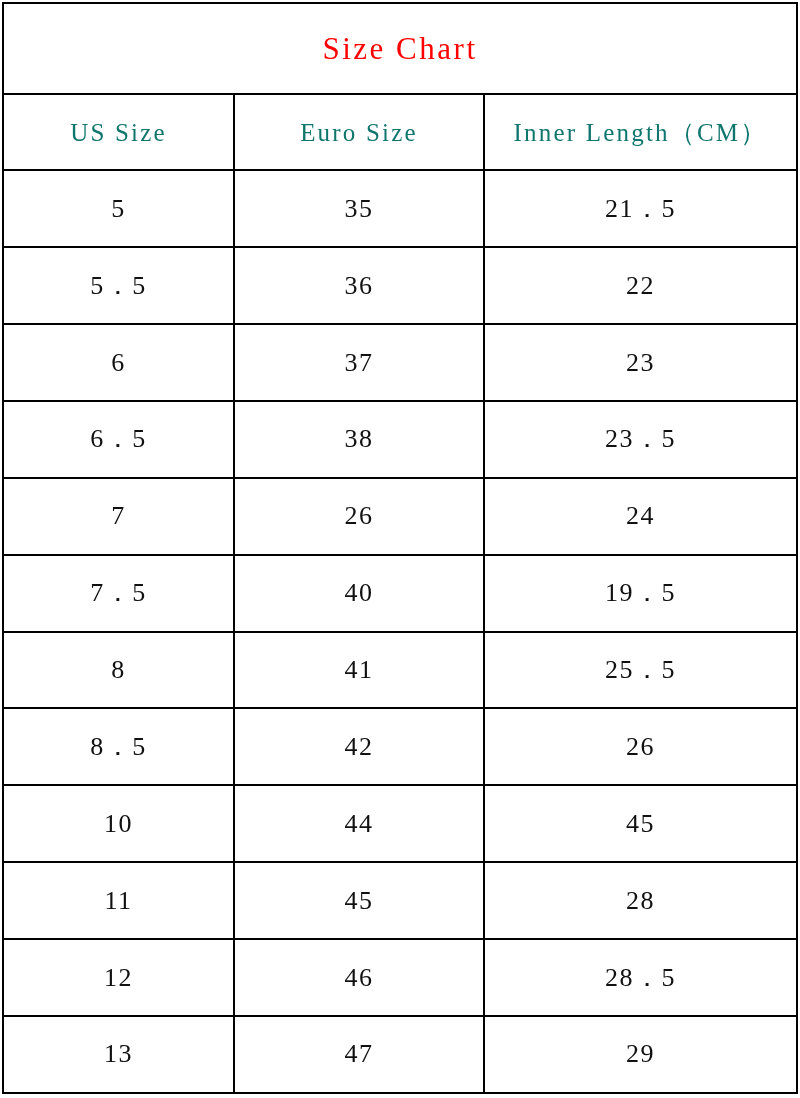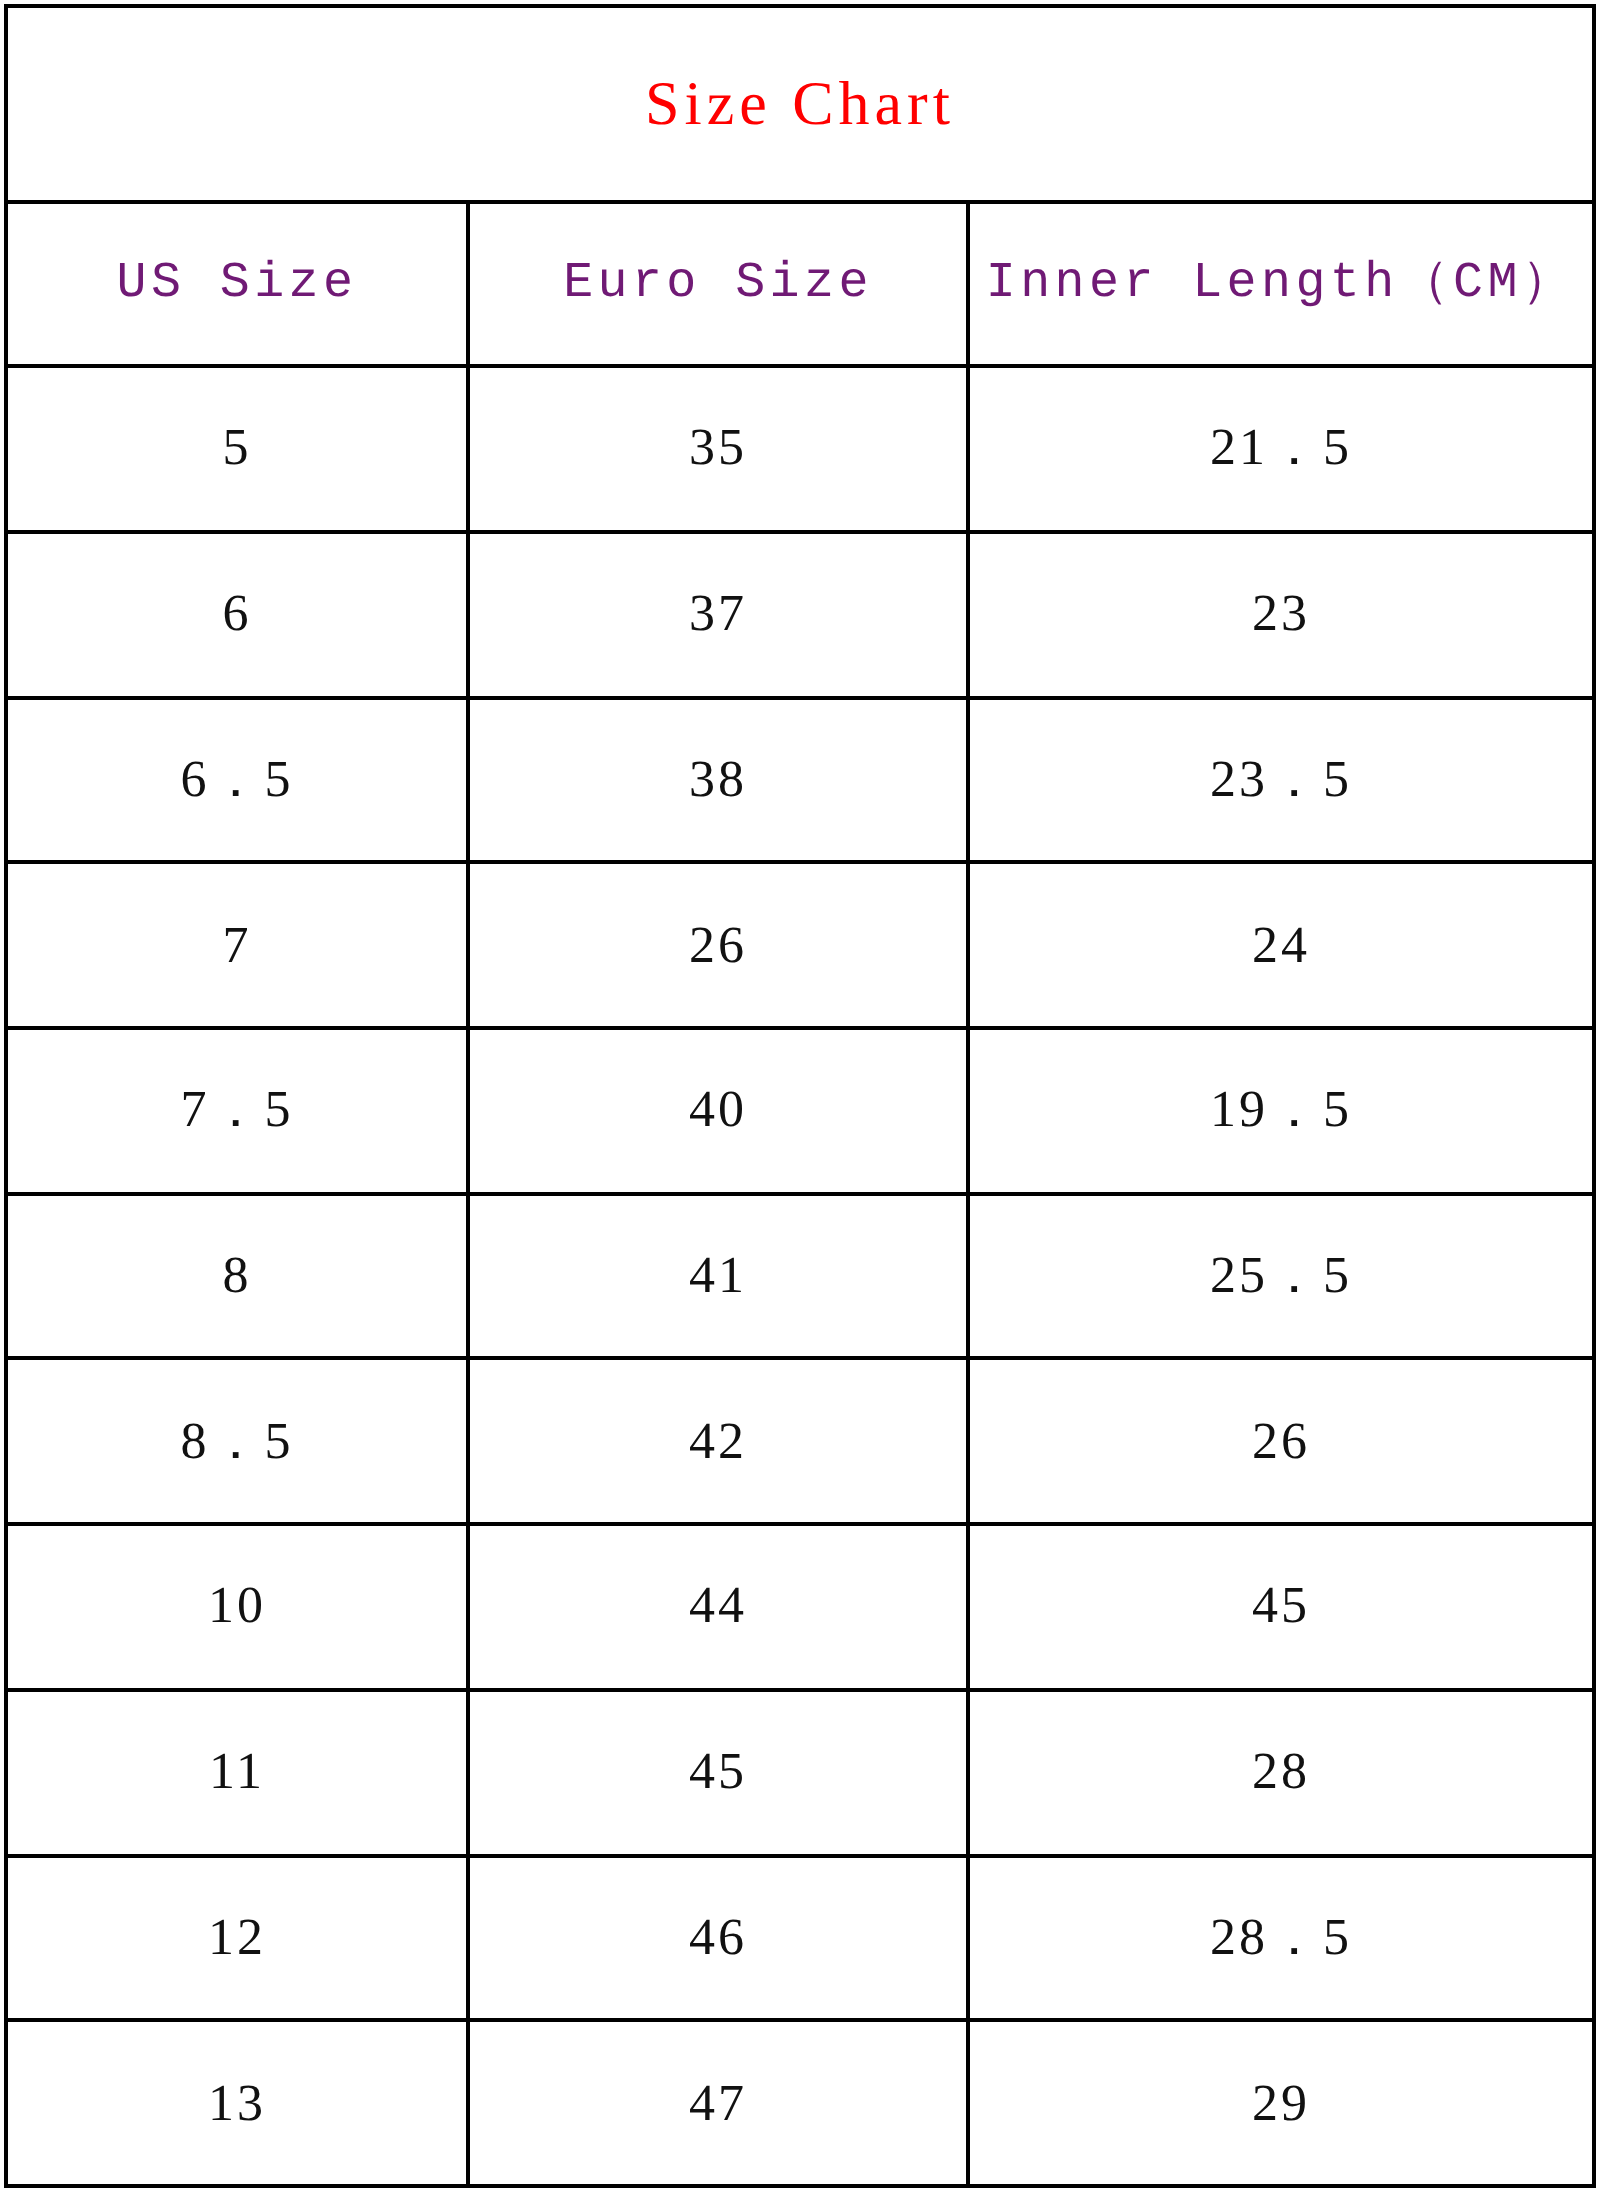--- a/index.html
+++ b/index.html
@@ -61,25 +61,25 @@
     line-height: 1;
     white-space: pre;
   }
 
   
   .header-row td {
     height: 71px;
   }
   .header-cell {
     font-size: 25px;
-    color: #701a75;
+    color: #0f766e;
     letter-spacing: 2.2px;
     line-height: 1;
     white-space: pre;
-    font-family: Liberation Mono, monospace;
+    font-family: Liberation Serif, serif;
   }
 
   
   .data-row td {
     height: 71.5px;
   }
   .data-cell {
     font-size: 26px;
     color: #111111;
     letter-spacing: 1.5px;
@@ -118,20 +118,25 @@
           <span class="header-cell">Inner Length（CM）</span>
         </td>
       </tr>
 
       <tr class="data-row">
         <td><span class="data-cell">5</span></td>
         <td><span class="data-cell">35</span></td>
         <td><span class="data-cell">21．5</span></td>
       </tr>
 
+      <tr class="data-row">
+        <td><span class="data-cell">5．5</span></td>
+        <td><span class="data-cell">36</span></td>
+        <td><span class="data-cell">22</span></td>
+      </tr>
 
       <tr class="data-row">
         <td><span class="data-cell">6</span></td>
         <td><span class="data-cell">37</span></td>
         <td><span class="data-cell">23</span></td>
       </tr>
 
       <tr class="data-row">
         <td><span class="data-cell">6．5</span></td>
         <td><span class="data-cell">38</span></td>

